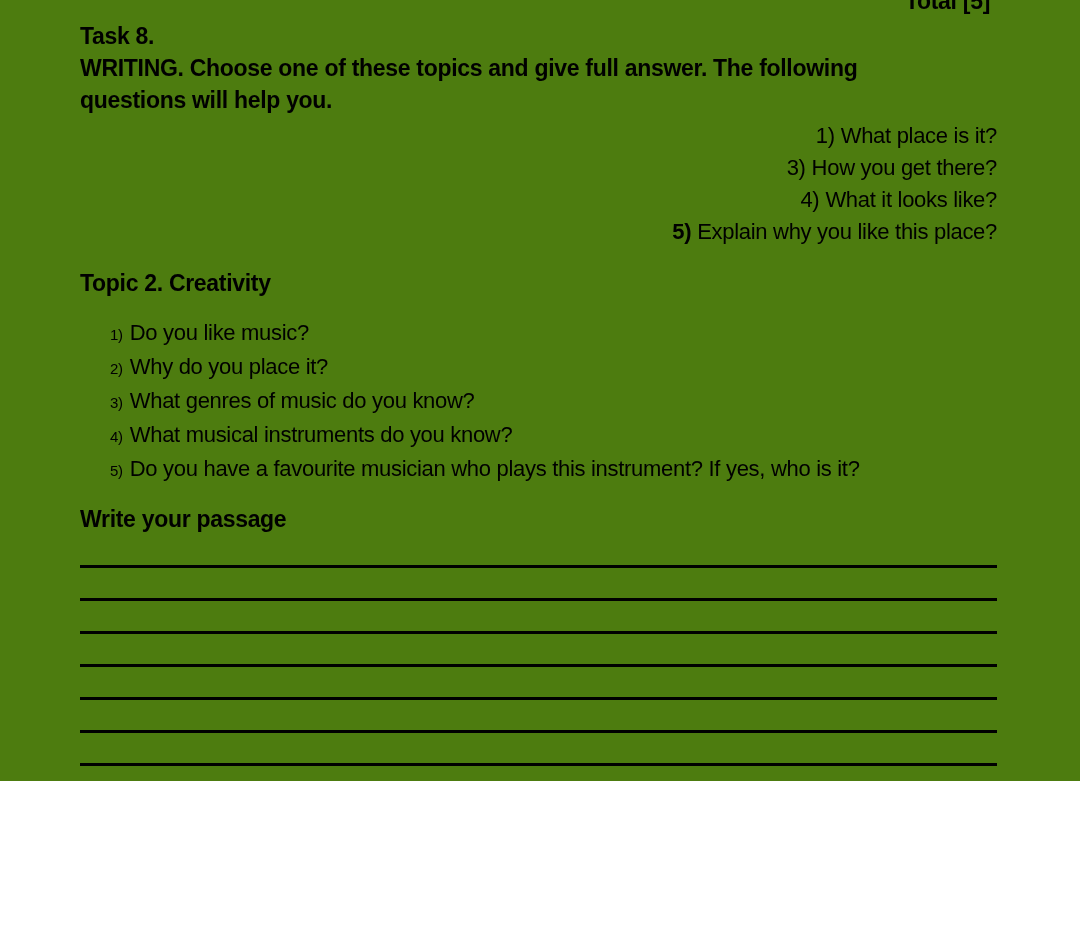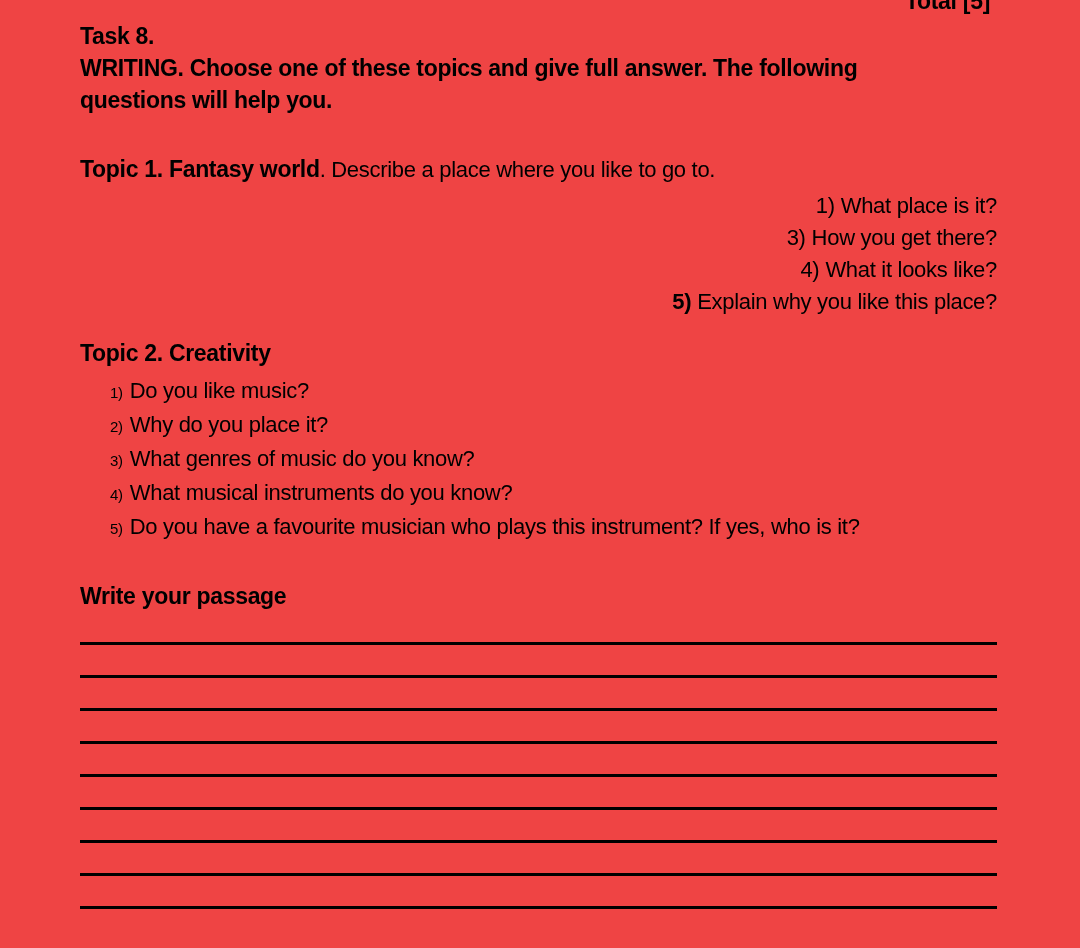--- a/index.html
+++ b/index.html
@@ -3,22 +3,22 @@
 <meta charset="utf-8">
 <style>
   html, body {
     margin: 0;
     padding: 0;
     background: #ffffff;
   }
   .page {
     position: relative;
     width: 1080px;
-    height: 948px;
-    background: #ef4444;
+    height: 781px;
+    background: #4d7c0f;
     box-sizing: border-box;
     padding: 20px 83px 0 80px;
     overflow: hidden;
     font-family: "Liberation Sans", sans-serif;
     color: #000000;
     font-size: 22px;
     line-height: 32px;
     letter-spacing: -0.3px;
   }
   .bold { font-weight: 700; }
@@ -45,32 +45,32 @@
   .topic-heading .heading-rest {
     font-weight: 400;
     font-size: 22px;
   }
   .question-list {
     margin: 0;
     padding: 0;
     list-style: none;
   }
   .question-list.topic1 { margin-top: 4px; padding-left: 33px; text-align: right; }
-  .question-list.topic2 { margin-top: 6px; padding-left: 30px; }
+  .question-list.topic2 { margin-top: 18px; padding-left: 30px; }
   .question-item {
     line-height: 32px;
     white-space: nowrap;
   }
   .q-num { margin-right: 6px; }
   .question-list.topic2 .q-num {
     font-size: 15px;
     margin-right: 7px;
   }
   .q-num.bold { font-weight: 700; }
-  .write-heading { margin-top: 35px; }
+  .write-heading { margin-top: 16px; }
   .writing-lines { margin-top: 0; }
   .writing-line {
     height: 30px;
     border-bottom: 3px solid #000000;
   }
 </style>
 </head>
 <body>
 
 <div class="page">
@@ -79,23 +79,20 @@
 
   <div class="task-title">Task 8.</div>
 
   <div class="instructions">
 
       <div class="instruction-line">WRITING. Choose one of these topics and give full answer. The following</div>
 
       <div class="instruction-line">questions will help you.</div>
     </div>
 
-  <div class="topic-heading first">
-    <span class="heading-bold">Topic 1. Fantasy world</span><span class="heading-rest">. Describe a place where you like to go to.</span>
-  </div>
 
   <ul class="question-list topic1">
 
       <li class="question-item">
         <span class="q-num">1)</span><span class="q-text">What place is it?</span>
       </li>
 
 
       <li class="question-item">
         <span class="q-num">3)</span><span class="q-text">How you get there?</span>

